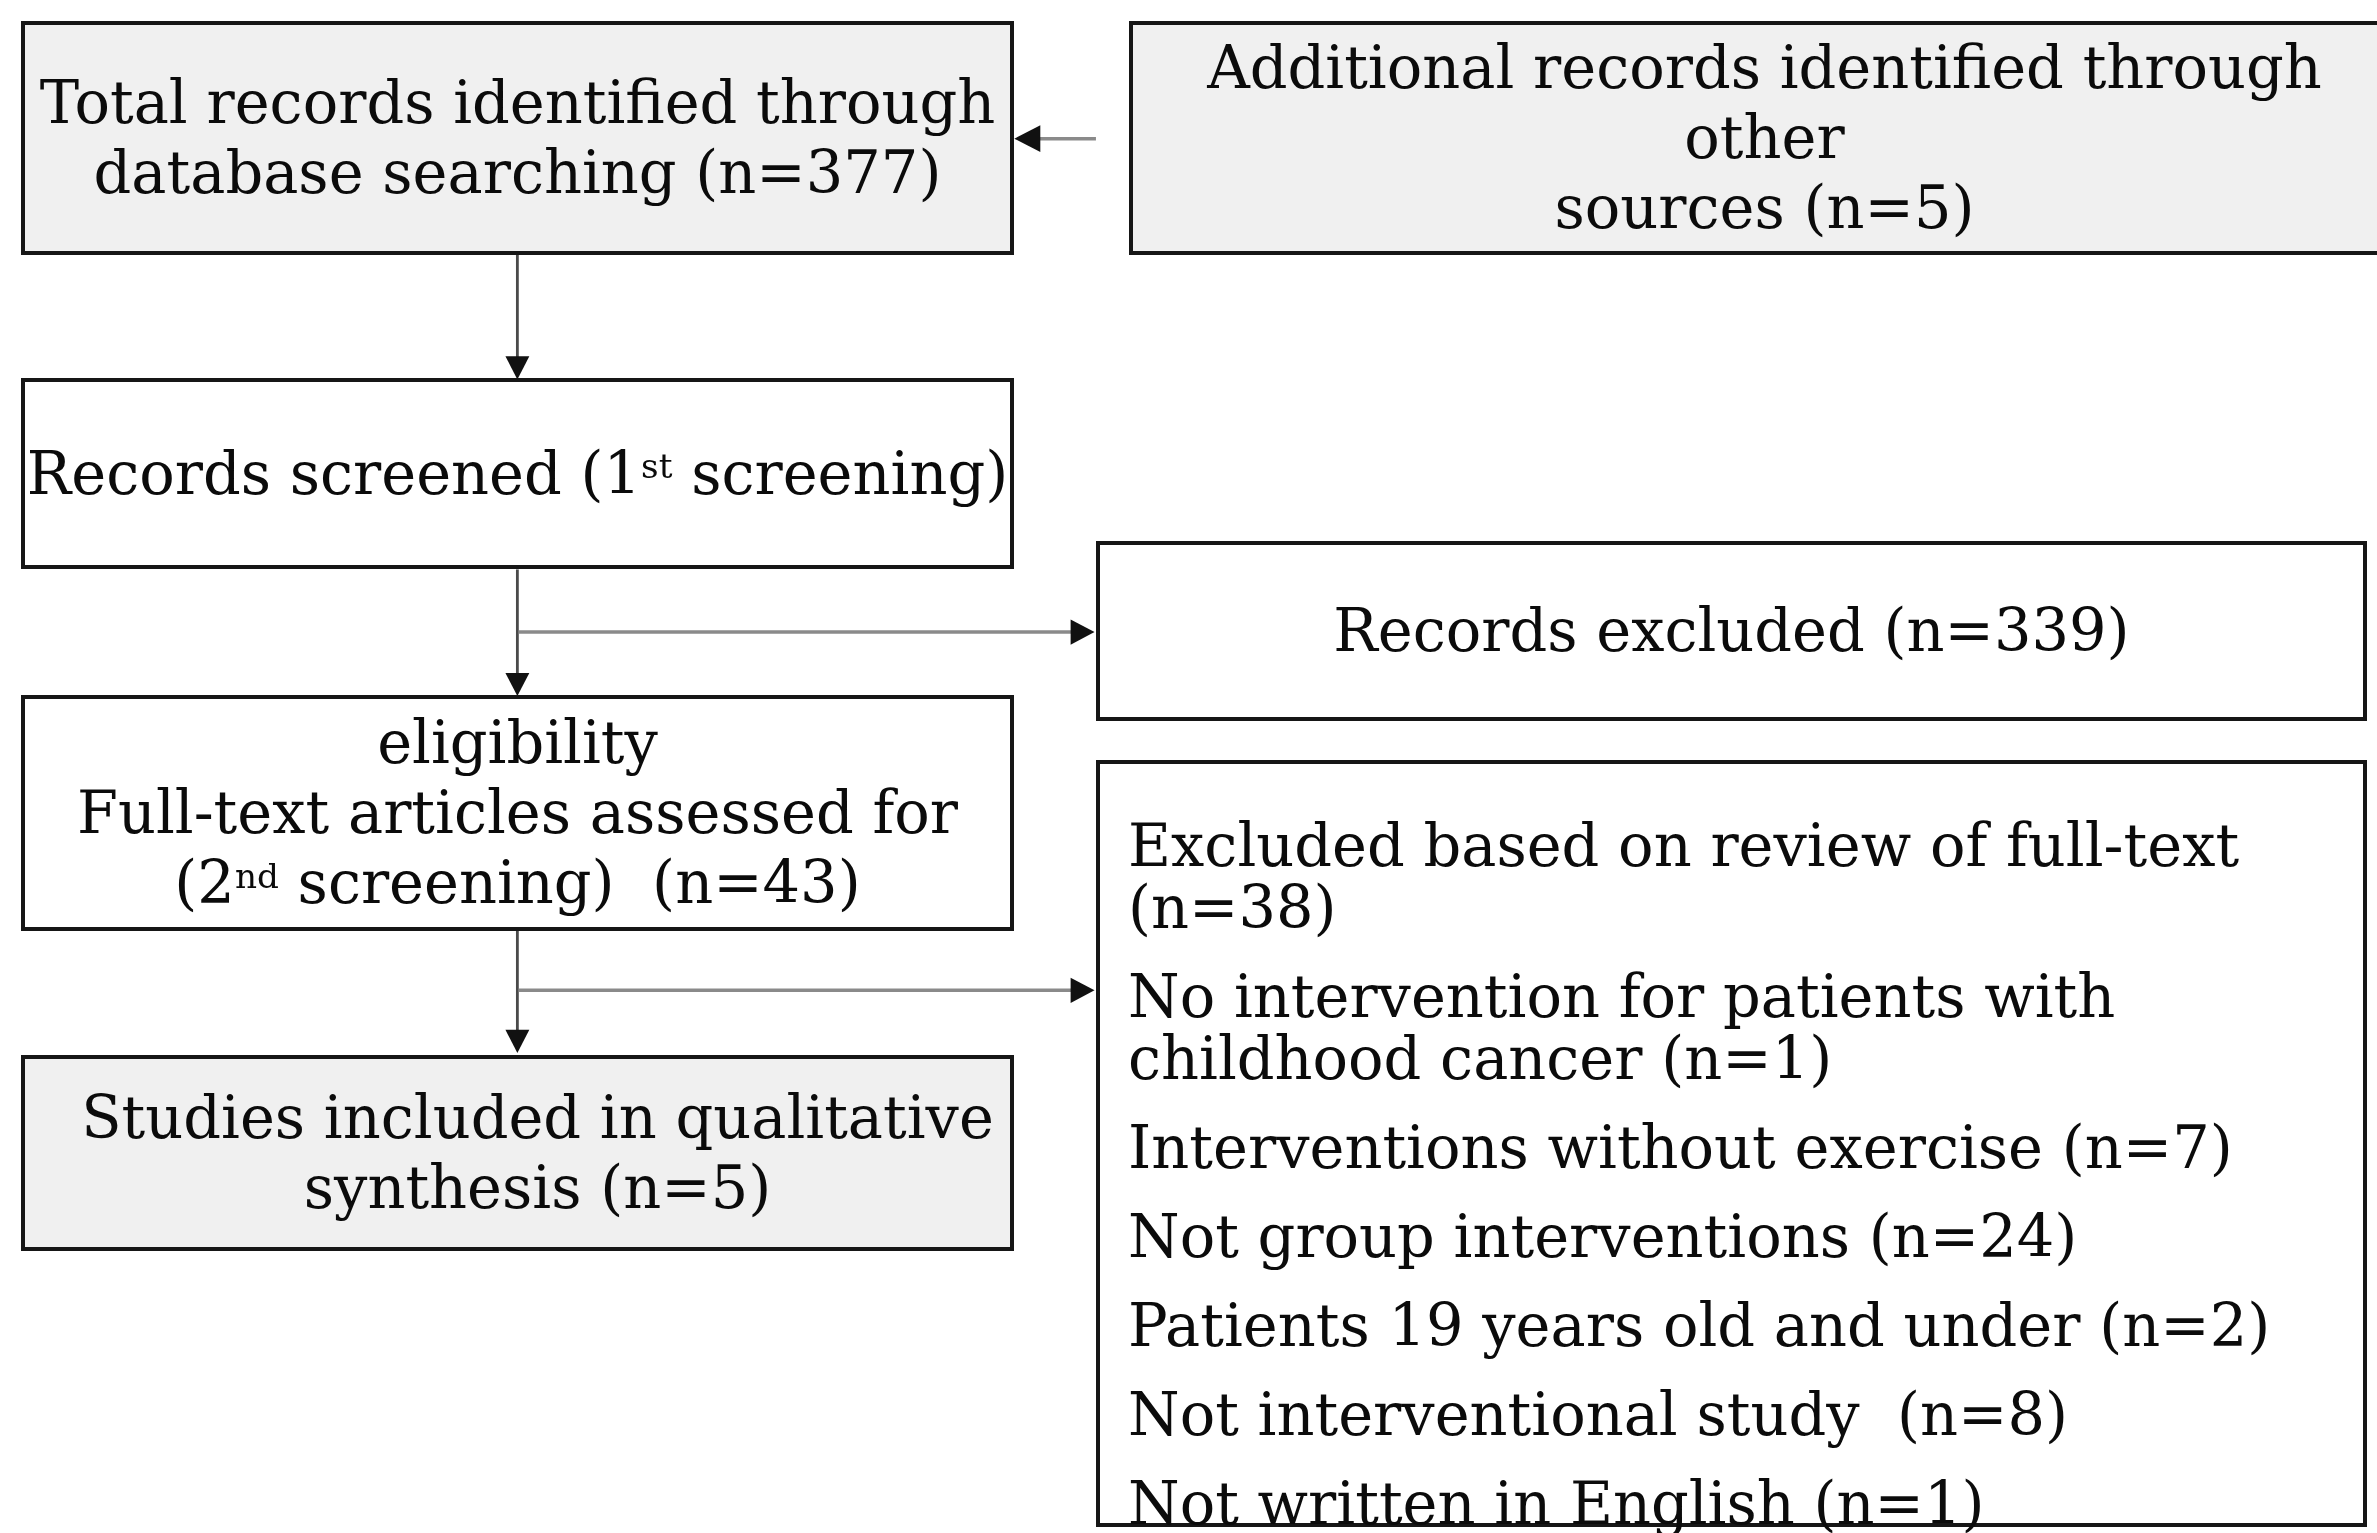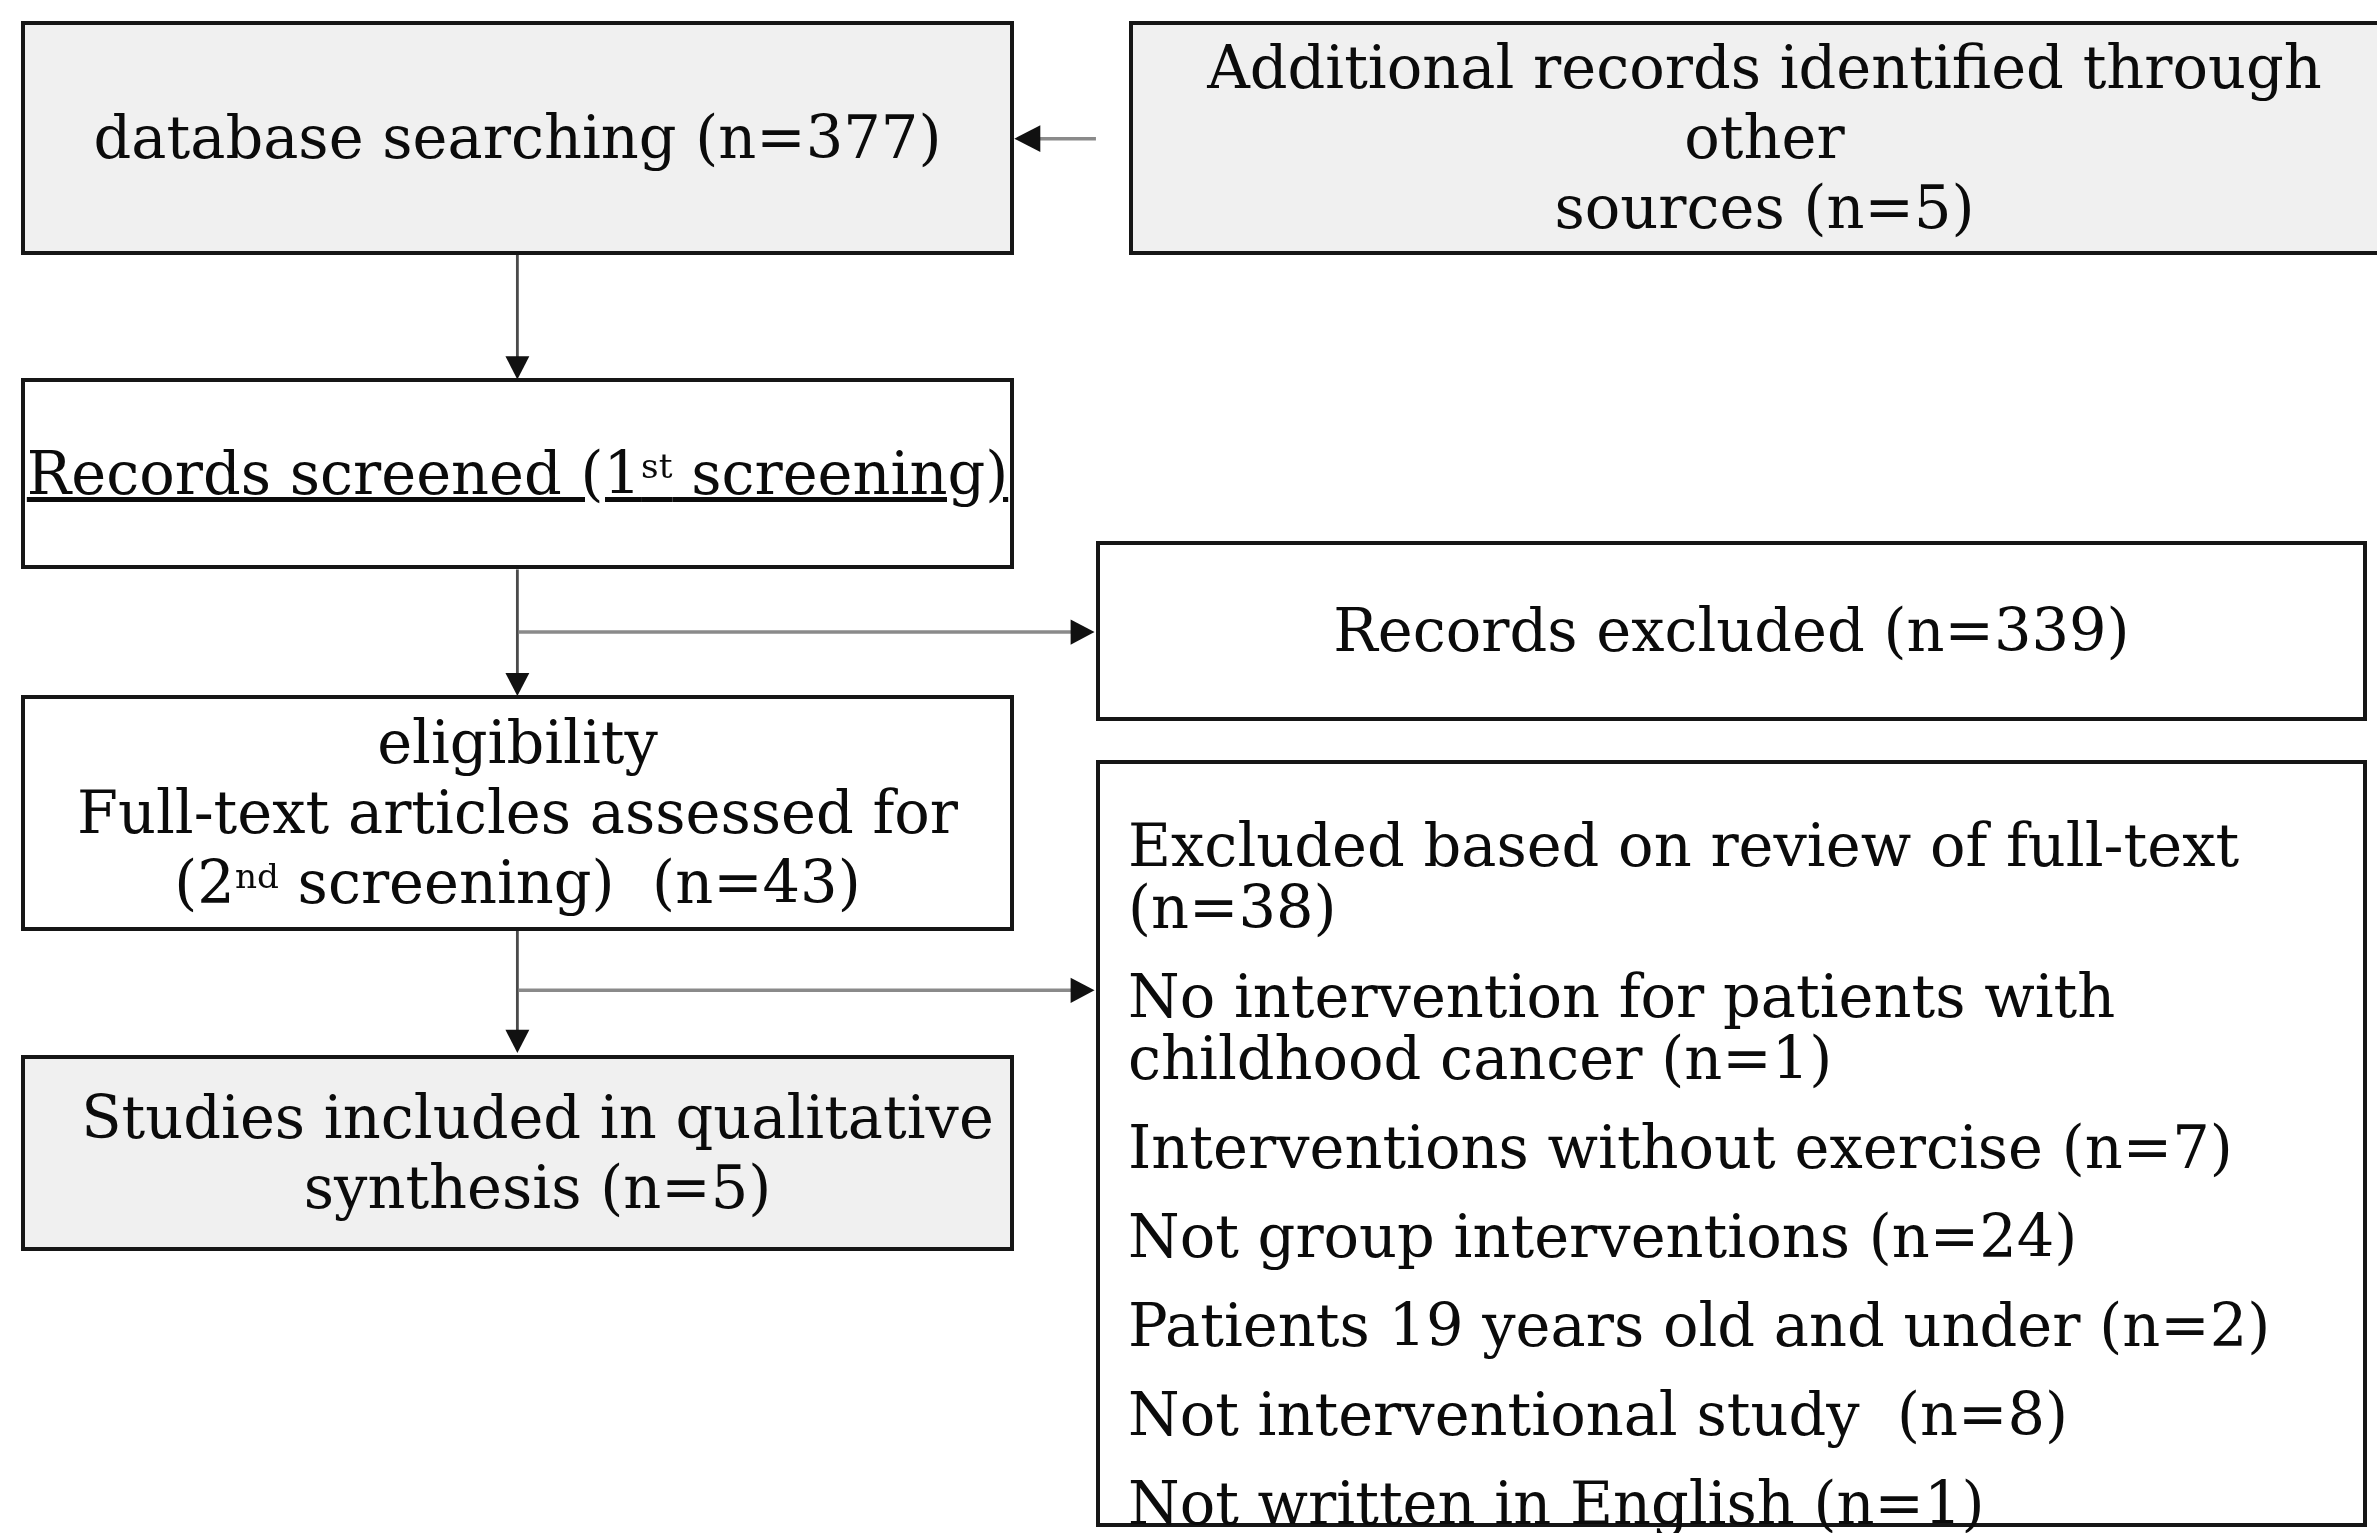--- a/index.html
+++ b/index.html
@@ -90,29 +90,30 @@
       <polygon points="735,1496 718,1463 752,1463"></polygon>
     </g>
 
     <g>
       <line class="h" x1="737" y1="1407" x2="1523" y2="1407"></line>
       <polygon points="1555,1407 1521,1389 1521,1425"></polygon>
     </g>
   </svg>
 
   <div class="box gray" style="left:21px; top:21px; width:993px; height:234px;">
+    <div>Total records identified through</div>
     <div>database searching (n=377)</div>
   </div>
 
   <div class="box gray" style="left:1096px; top:21px; width:1271px; height:234px;margin-left:33px;">
     <div>Additional records identified through other</div>
     <div>sources (n=5)</div>
   </div>
 
-  <div class="box white" style="left:21px; top:378px; width:993px; height:191px;text-decoration:underline;">
+  <div class="box white" style="left:21px; top:378px; width:993px; height:191px;">
     <div><span>Records screened (1</span><sup>st</sup><span> screening)</span></div>
   </div>
 
   <div class="box white" style="left:1096px; top:541px; width:1271px; height:180px;">
     <div>Records excluded (n=339)</div>
   </div>
 
   <div class="box white" style="left:21px; top:695px; width:993px; height:236px;">
     <div>eligibility</div>
     <div>Full-text articles assessed for</div>

